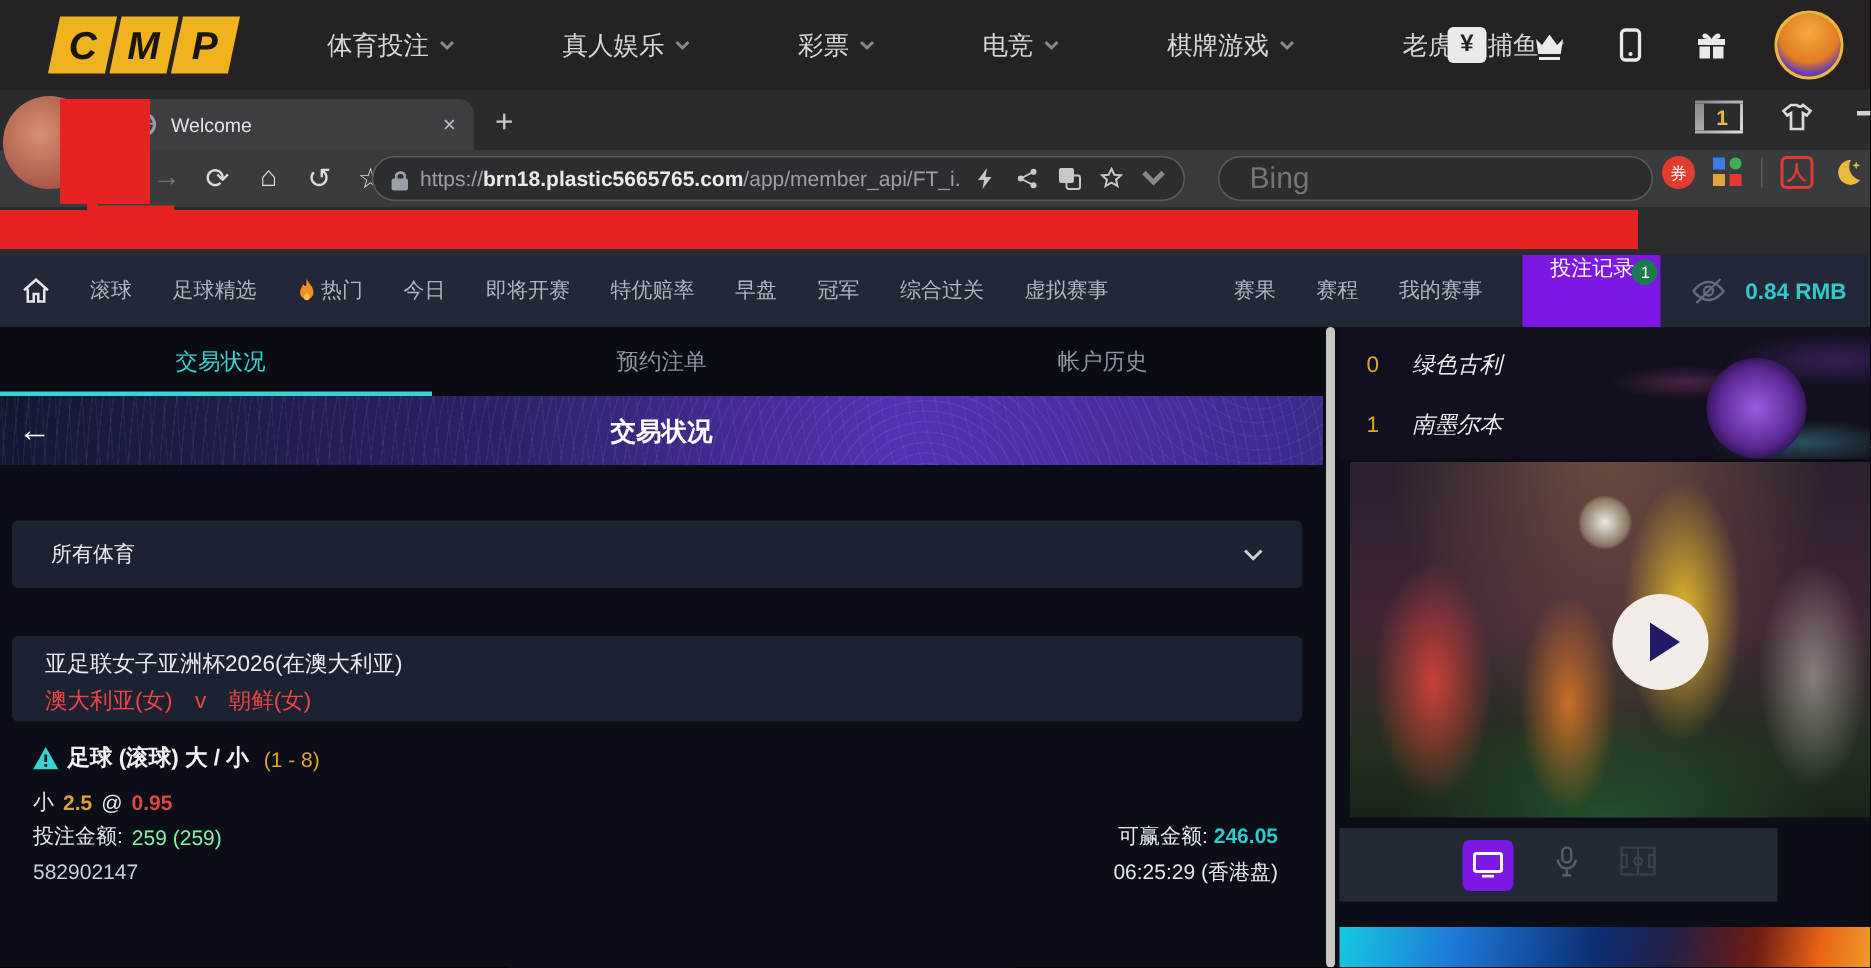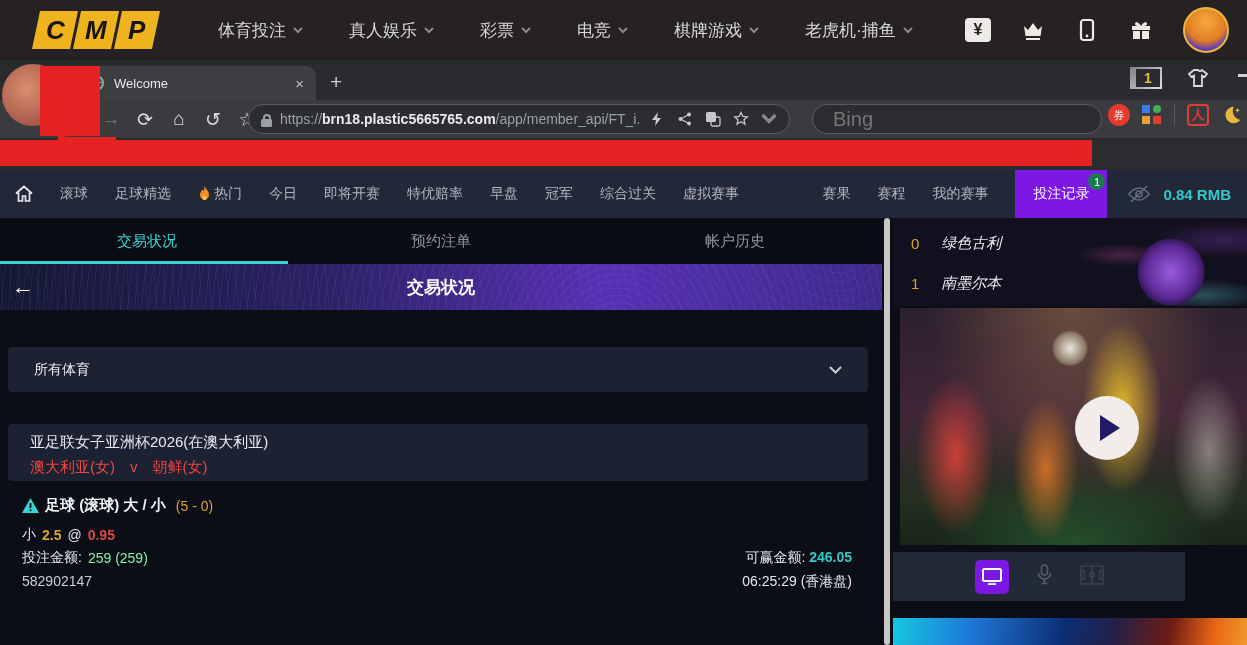--- a/index.html
+++ b/index.html
@@ -5,21 +5,21 @@
   * { margin:0; padding:0; box-sizing:border-box; }
   html,body { background:#000; }
   body { font-family:"Liberation Sans","DejaVu Sans",sans-serif; }
   #screen { position:relative; width:1247px; height:645px; overflow:hidden; background:#0b0e16; }
 
   
   .sitenav { position:absolute; left:0; top:0; width:1247px; height:60px; background:#27232  4; background:#262223; display:flex; align-items:center; }
   .logo { display:flex; margin-left:36px; gap:3px; }
   .logo .tile { width:38px; height:38px; background:#eeb31f; transform:skewX(-12deg); display:flex; align-items:center; justify-content:center; }
   .logo .tile span { transform:skewX(12deg); font-weight:bold; font-style:italic; font-size:26px; color:#181412; }
-  .nav-items { display:flex; margin-left:62px; gap:46px; align-items:center; }
+  .nav-items { display:flex; margin-left:62px; gap:72px; align-items:center; }
   .nav-item { display:flex; align-items:center; gap:7px; color:#d6d6d6; font-size:17px; cursor:pointer; }
   .chev { width:10px; height:7px; }
   .chev polyline { fill:none; stroke:#8a8a8a; stroke-width:2; }
   .sitenav-right { position:absolute; right:18px; top:0; height:60px; display:flex; align-items:center; gap:30px; }
   .topicon { width:24px; height:24px; color:#eceae6; }
   .yen-badge { width:26px; height:24px; background:#eceae6; border-radius:4px; color:#262223; font-weight:bold; font-size:16px; display:flex; align-items:center; justify-content:center; }
   .avatar-top { width:46px; height:46px; border-radius:50%; border:2px solid #e8b93c; background:radial-gradient(circle at 50% 30%, #f5a93e 0%, #e07c22 55%, #6a3fae 75%, #4a2a86 100%); }
 
   
   .tabstrip { position:absolute; left:0; top:60px; width:1247px; height:40px; background:#2a2b2e; }
@@ -68,21 +68,21 @@
   .netease-ic { width:16px; height:16px; background:#dd2a22; border-radius:50%; color:#fff; font-size:10px; display:flex; align-items:center; justify-content:center; }
 
   
   .subnav { position:absolute; left:0; top:170px; width:1247px; height:48px; background:#232839; display:flex; align-items:center; }
   .subnav-home { margin-left:14px; width:20px; height:20px; color:#e4e6ec; }
   .subnav-items { display:flex; margin-left:26px; gap:27px; }
   .subnav-item { color:#b0b5c2; font-size:14px; cursor:pointer; display:flex; align-items:center; gap:3px; white-space:nowrap; }
   .flame { width:13px; height:16px; }
   .subnav-right { position:absolute; right:0; top:0; height:48px; display:flex; align-items:center; }
   .subnav-item.r { margin-right:27px; }
-  .bet-record { position:relative; height:48px; background:#7d17e3; color:#fff; font-size:14px; display:flex; align-items:center; padding:0 18px; cursor:pointer; }
+  .bet-record { position:relative; height:48px; background:#7d17e3; color:#fff; font-size:14px; display:flex; align-items:flex-start; padding:0 18px; cursor:pointer; }
   .badge { position:absolute; right:2px; top:3px; width:17px; height:17px; border-radius:50%; background:#1c7a50; color:#fff; font-size:11px; display:flex; align-items:center; justify-content:center; }
   .eye-off { width:24px; height:20px; color:#636a7a; margin:0 12px 0 20px; }
   .balance { color:#32c9c9; font-size:15px; font-weight:bold; margin-right:16px; white-space:nowrap; }
 
   
   .main-tabs { position:absolute; left:0; top:218px; width:882px; height:46px; background:#090c13; display:flex; }
   .main-tab { flex:1; display:flex; align-items:center; justify-content:center; color:#8d93a0; font-size:15px; cursor:pointer; }
   .main-tab.active { color:#3ad2d2; }
   .tab-underline { position:absolute; left:0; top:261px; width:288px; height:3px; background:#3ad2d2; }
   .crumb-band { position:absolute; left:0; top:264px; width:882px; height:46px;
@@ -425,21 +425,21 @@
     <div class="teams">澳大利亚(女)　v　朝鲜(女)</div>
   </div>
 
   <div class="bet-line" style="top:496px;">
     <svg class="warn-tri" viewBox="0 0 17 15">
         <path fill="#3ad2d2" d="M8.5 0L17 15H0z"></path>
         <rect x="7.6" y="5" width="1.8" height="5" fill="#10141f"></rect>
         <rect x="7.6" y="11.4" width="1.8" height="1.8" fill="#10141f"></rect>
       </svg>
     <span class="market">足球 (滚球) 大 / 小</span>
-    <span class="score-txt">(5 - 0)</span>
+    <span class="score-txt">(1 - 8)</span>
   </div>
 
   <div class="bet-line" style="top:526px;">
     <span>小</span>
     <span class="gold">2.5</span>
     <span>@</span>
     <span class="red-odds">0.95</span>
   </div>
 
   <div class="bet-line" style="top:549px;">

